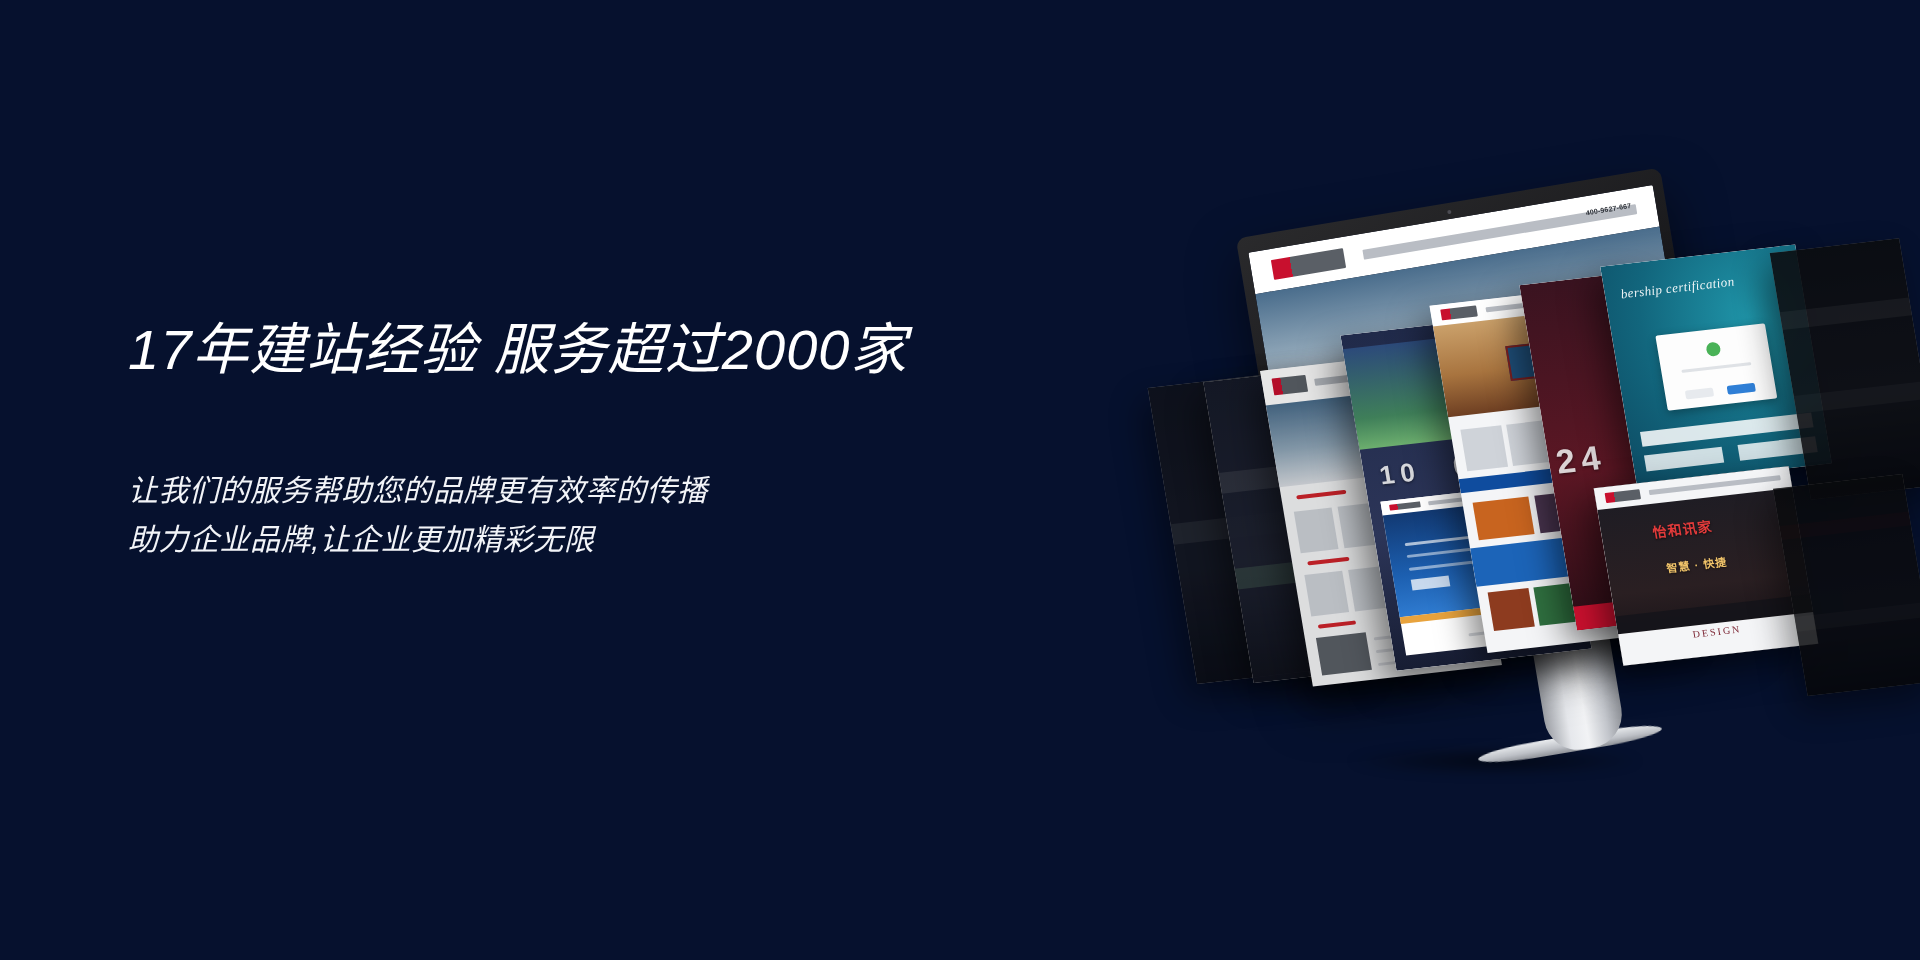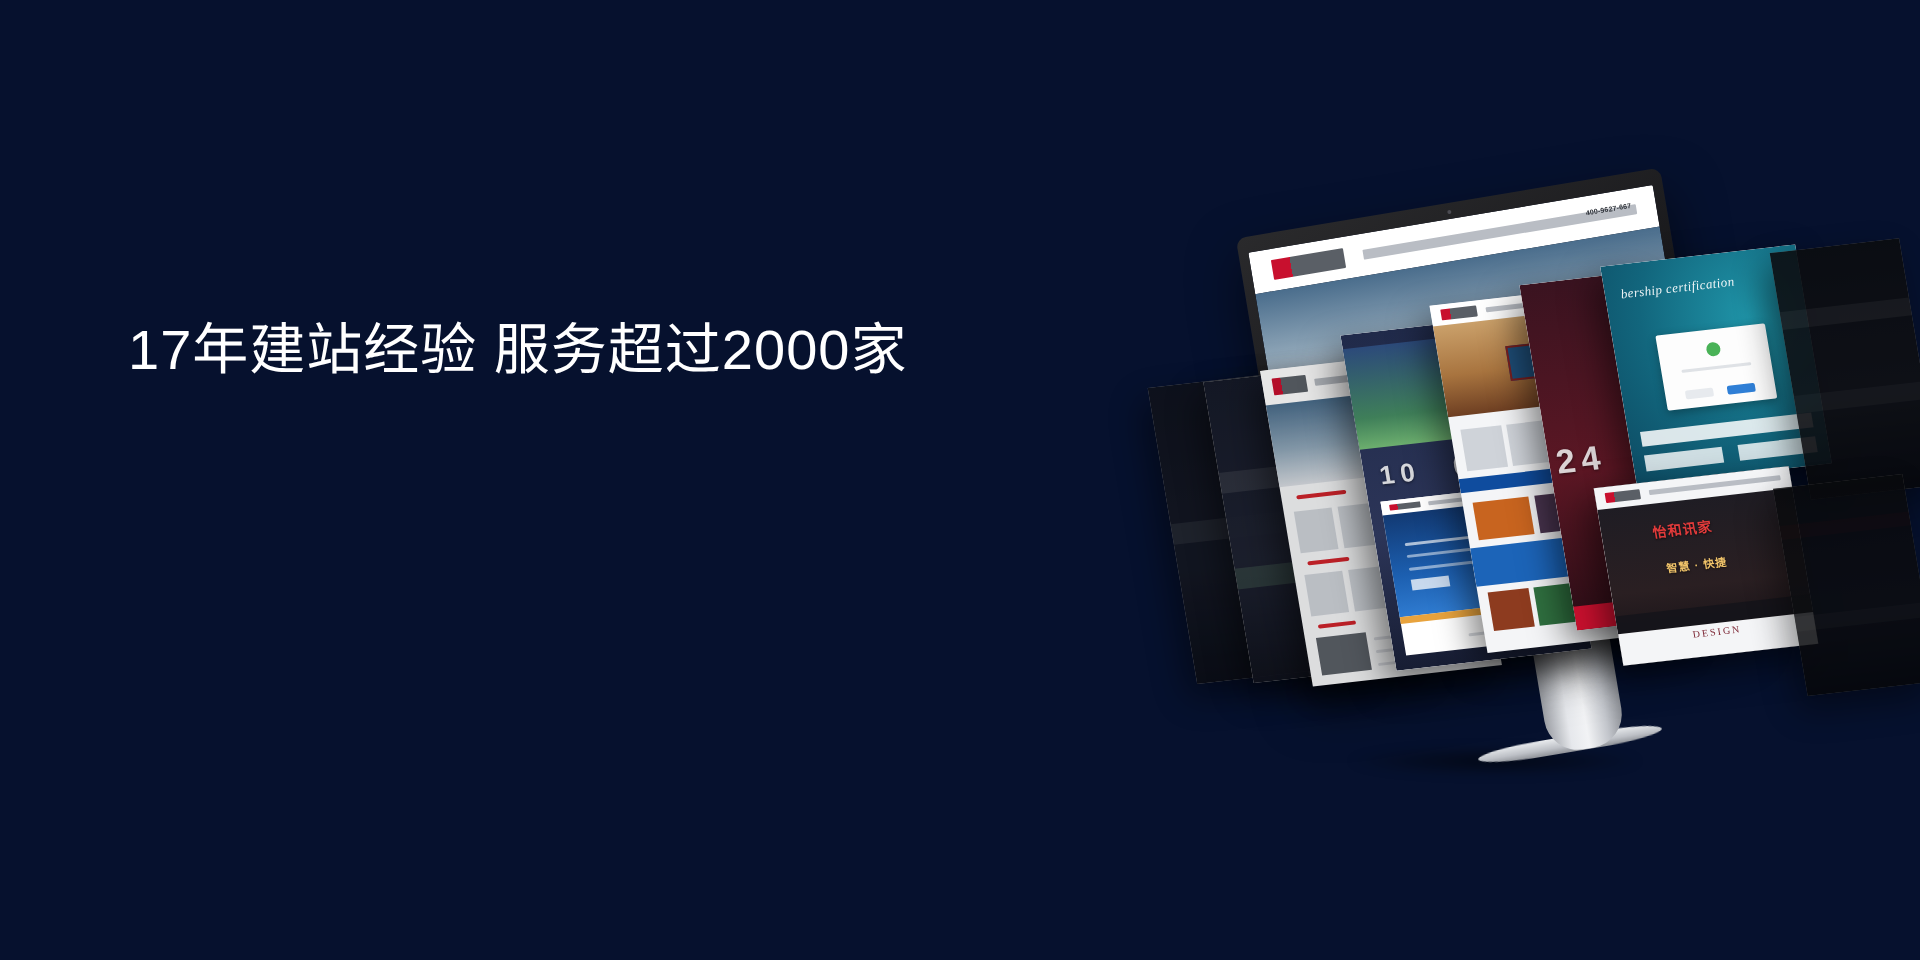--- a/index.html
+++ b/index.html
@@ -8,21 +8,21 @@
   body {
     background:#06112e;
     font-family:"Liberation Sans","DejaVu Sans",sans-serif;
     position:relative;
   }
 
   
   .hero { position:absolute; inset:0; background:#06112e; overflow:hidden; }
 
   
-  .copy { position:absolute; left:128px; top:318px; width:980px; }
+  .copy { position:absolute; left:128px; top:318px; width:980px;font-style:italic; }
 
   .headline {
     color:#ffffff;
     font-size:56px;
     line-height:1.16;
     font-weight:400;
     letter-spacing:1px;
     white-space:nowrap;
   }
 
@@ -198,20 +198,24 @@
   .dlg-btn.b { right:18%; background:#2f7fd6; }
 </style>
 </head>
 <body style="background: rgb(6, 17, 46);">
 
 <div class="hero">
 
   <div class="copy">
     <h1 class="headline">17年建站经验 服务超过2000家</h1>
 
+    <div class="sub">
+      <div class="sub-line">让我们的服务帮助您的品牌更有效率的传播</div>
+      <div class="sub-line">助力企业品牌,让企业更加精彩无限</div>
+    </div>
   </div>
 
   <div class="monitor-wrap">
 
     <div class="imac-shadow"></div>
     <div class="imac-foot"></div>
     <div class="imac-neck"></div>
 
     <div class="imac">
       <div class="imac-bezel"></div>

